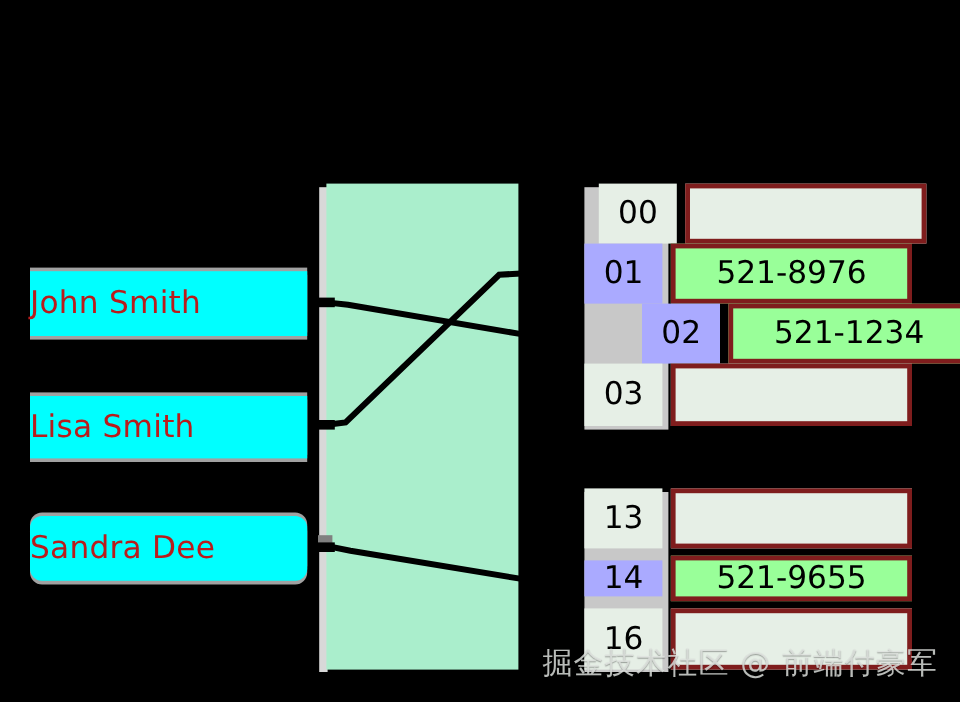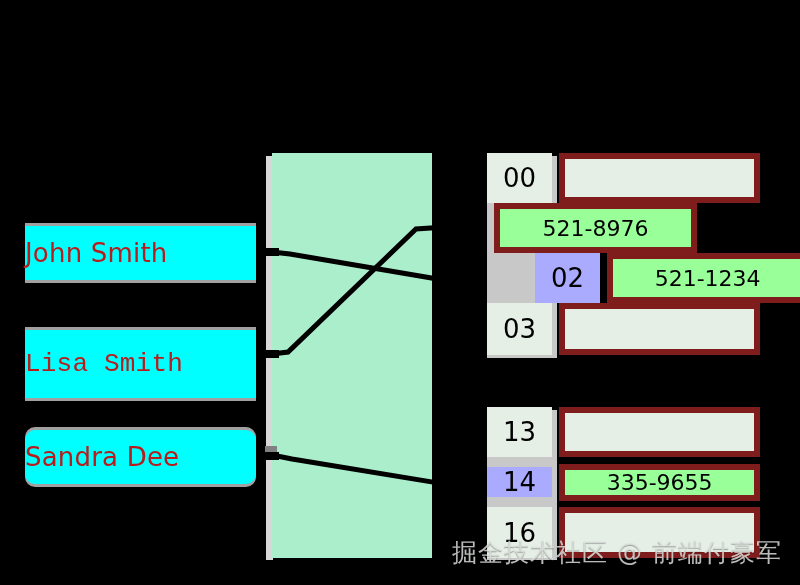--- a/index.html
+++ b/index.html
@@ -31,21 +31,21 @@
     display: flex;
     align-items: center;
     justify-content: flex-start;
     font-size: 26px;
     letter-spacing: 0.2px;
     box-shadow: 0 3px 0 0 rgba(170,170,170,0.95),
                 0 -3px 0 0 rgba(170,170,170,0.95);
     box-sizing: border-box;
   }
   .name-box-0 { left: 25px;  top: 226px; width: 231px; height: 54px; }
-  .name-box-1 { left: 25px;  top: 330px; width: 231px; height: 68px; font-family: Liberation Mono, monospace; }
+  .name-box-1 { left: 25px;  top: 330px; width: 231px; height: 52px; }
   .name-box-2 { left: 25px;  top: 430px; width: 231px; height: 54px; border-radius: 10px; }
 
   
   #hash-panel {
     position: absolute;
     left: 272px;
     top: 153px;
     width: 160px;
     height: 405px;
     background: #aaeecc;
@@ -103,23 +103,23 @@
     box-sizing: border-box;
   }
   .idx-plain { background: #e6efe6; }
   .idx-hl    { background: #aaaaff; }
   .val-cell {
     width: 203px;
     margin-left: 7px;
     display: flex;
     align-items: center;
     justify-content: center;
-    font-size: 22px;
+    font-size: 26px;
     color: #000000;
-    border: 6px solid #7f1d1d;
+    border: 4px solid #7f1d1d;
     box-sizing: border-box;
   }
   .val-empty { background: #e6efe6; }
   .val-full  { background: #99ff99; }
 
   
   #watermark {
     position: absolute;
     left: 452px;
     top: 536px;
@@ -163,25 +163,26 @@
   </svg>
 
   <div class="stub" style="left:265px; top:248px;"></div>
   <div class="stub" style="left:265px; top:350px;"></div>
   <div class="stub-shadow" style="left:265px; top:446px;"></div>
   <div class="stub" style="left:265px; top:452px;"></div>
 
   <div class="table-shadow" style="left:487px; top:156px; width:70px; height:202px;"></div>
 
   <div class="hash-table" id="upper-table">
-    <div class="row" style="left:487px; top:153px; width:273px; height:50px;">
+    <div class="row" style="left:487px; top:153px; width:273px; height:50px;padding-left:12px;">
       <div class="idx-cell idx-plain">00</div>
       <div class="val-cell val-empty"></div>
     </div>
     <div class="row" style="left:487px; top:203px; width:273px; height:50px;">
+      <div class="idx-cell idx-hl">01</div>
       <div class="val-cell val-full">521-8976</div>
     </div>
     <div class="row" style="left:487px; top:253px; width:273px; height:50px;margin-left:48px;">
       <div class="idx-cell idx-hl">02</div>
       <div class="val-cell val-full">521-1234</div>
     </div>
     <div class="row" style="left:487px; top:303px; width:273px; height:52px;">
       <div class="idx-cell idx-plain">03</div>
       <div class="val-cell val-empty"></div>
     </div>
@@ -189,21 +190,21 @@
 
   <div class="table-shadow" style="left:487px; top:410px; width:70px; height:150px;"></div>
 
   <div class="hash-table" id="lower-table">
     <div class="row" style="left:487px; top:407px; width:273px; height:50px;">
       <div class="idx-cell idx-plain">13</div>
       <div class="val-cell val-empty"></div>
     </div>
     <div class="row" style="left:487px; top:457px; width:273px; height:50px;align-items:center;">
       <div class="idx-cell idx-hl">14</div>
-      <div class="val-cell val-full">335-9655</div>
+      <div class="val-cell val-full">521-9655</div>
     </div>
     <div class="row" style="left:487px; top:507px; width:273px; height:51px;">
       <div class="idx-cell idx-plain">16</div>
       <div class="val-cell val-empty"></div>
     </div>
   </div>
 
   <div id="watermark">掘金技术社区 @ 前端付豪军</div>
 
 </div>

